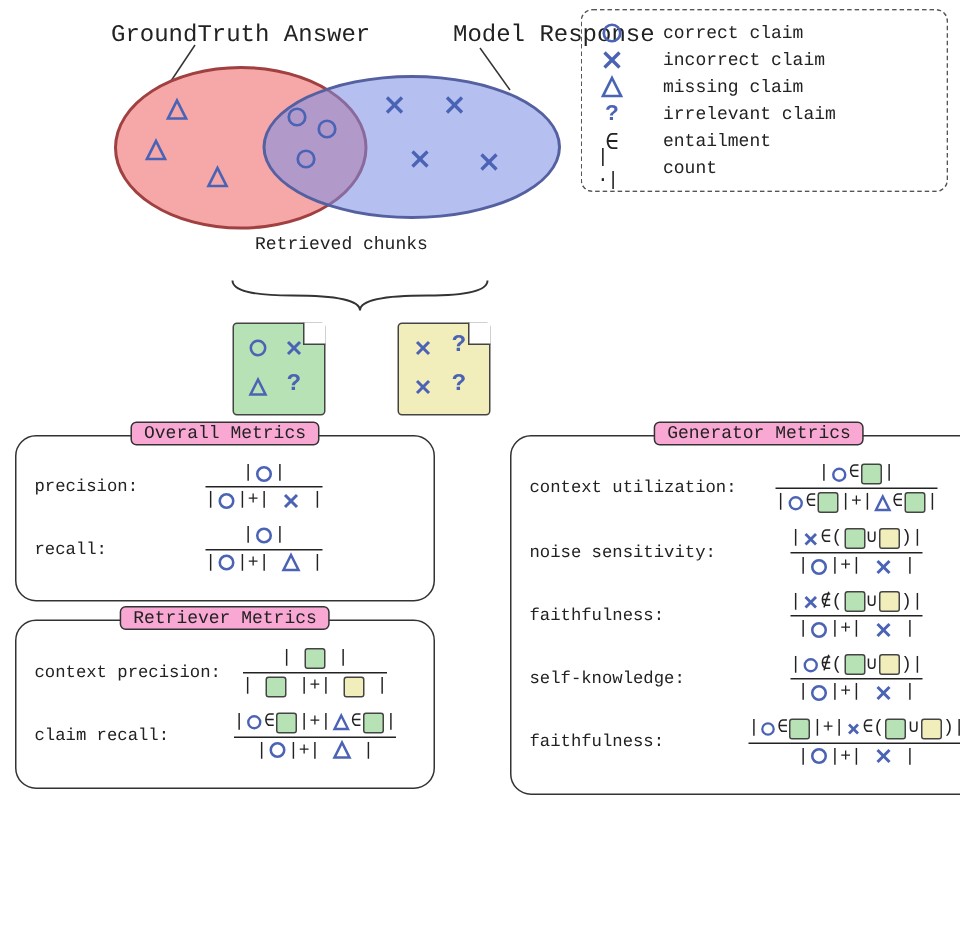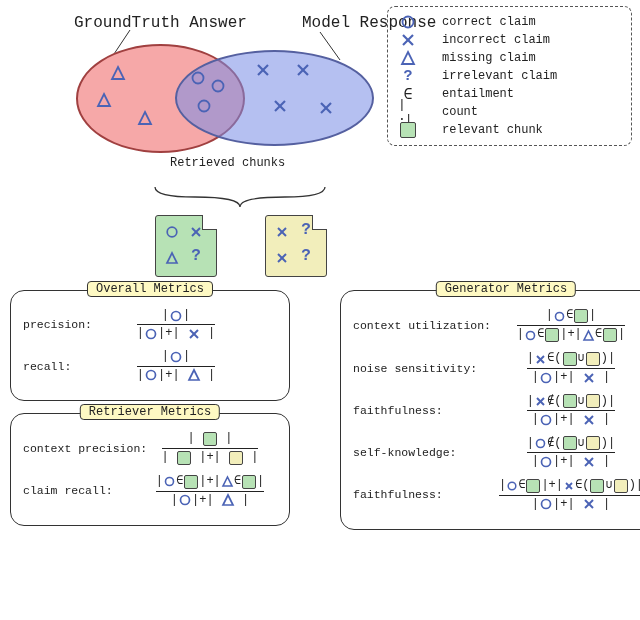--- a/index.html
+++ b/index.html
@@ -108,21 +108,21 @@
   .panel {
     border: 1.5px solid #333;
     border-radius: 14px;
     padding: 12px 10px 8px 12px;
     position: relative;
     background: #fff;
   }
   .panel .title {
     position: absolute;
     top: -10px; left: 50%; transform: translateX(-50%);
-    background: #fef9c3;
+    background: #f9a8d4;
     padding: 0 8px;
     border: 1.3px solid #333;
     border-radius: 4px;
     font-size: 12px;
     white-space: nowrap;
   }
   .metric {
     display: flex;
     align-items: center;
     gap: 6px;
@@ -310,26 +310,20 @@
         <span>irrelevant claim</span>
       </div>
     <div class="row">
         <span class="slot" style="font-size:15px">∈</span>
         <span>entailment</span>
       </div>
     <div class="row">
         <span class="slot" style="font-size:13px;letter-spacing:-1px">|·|</span>
         <span>count</span>
       </div>
-    <div class="row">
-        <span class="slot">
-          <span class="sq-chip green-bg"></span>
-        </span>
-        <span>relevant chunk</span>
-      </div>
   </div>
 
   <div class="panels">
     <div class="col-left">
 
       <div class="panel">
         <div class="title">Overall Metrics</div>
 
         <div class="metric">
           <span class="mname">precision:</span>

